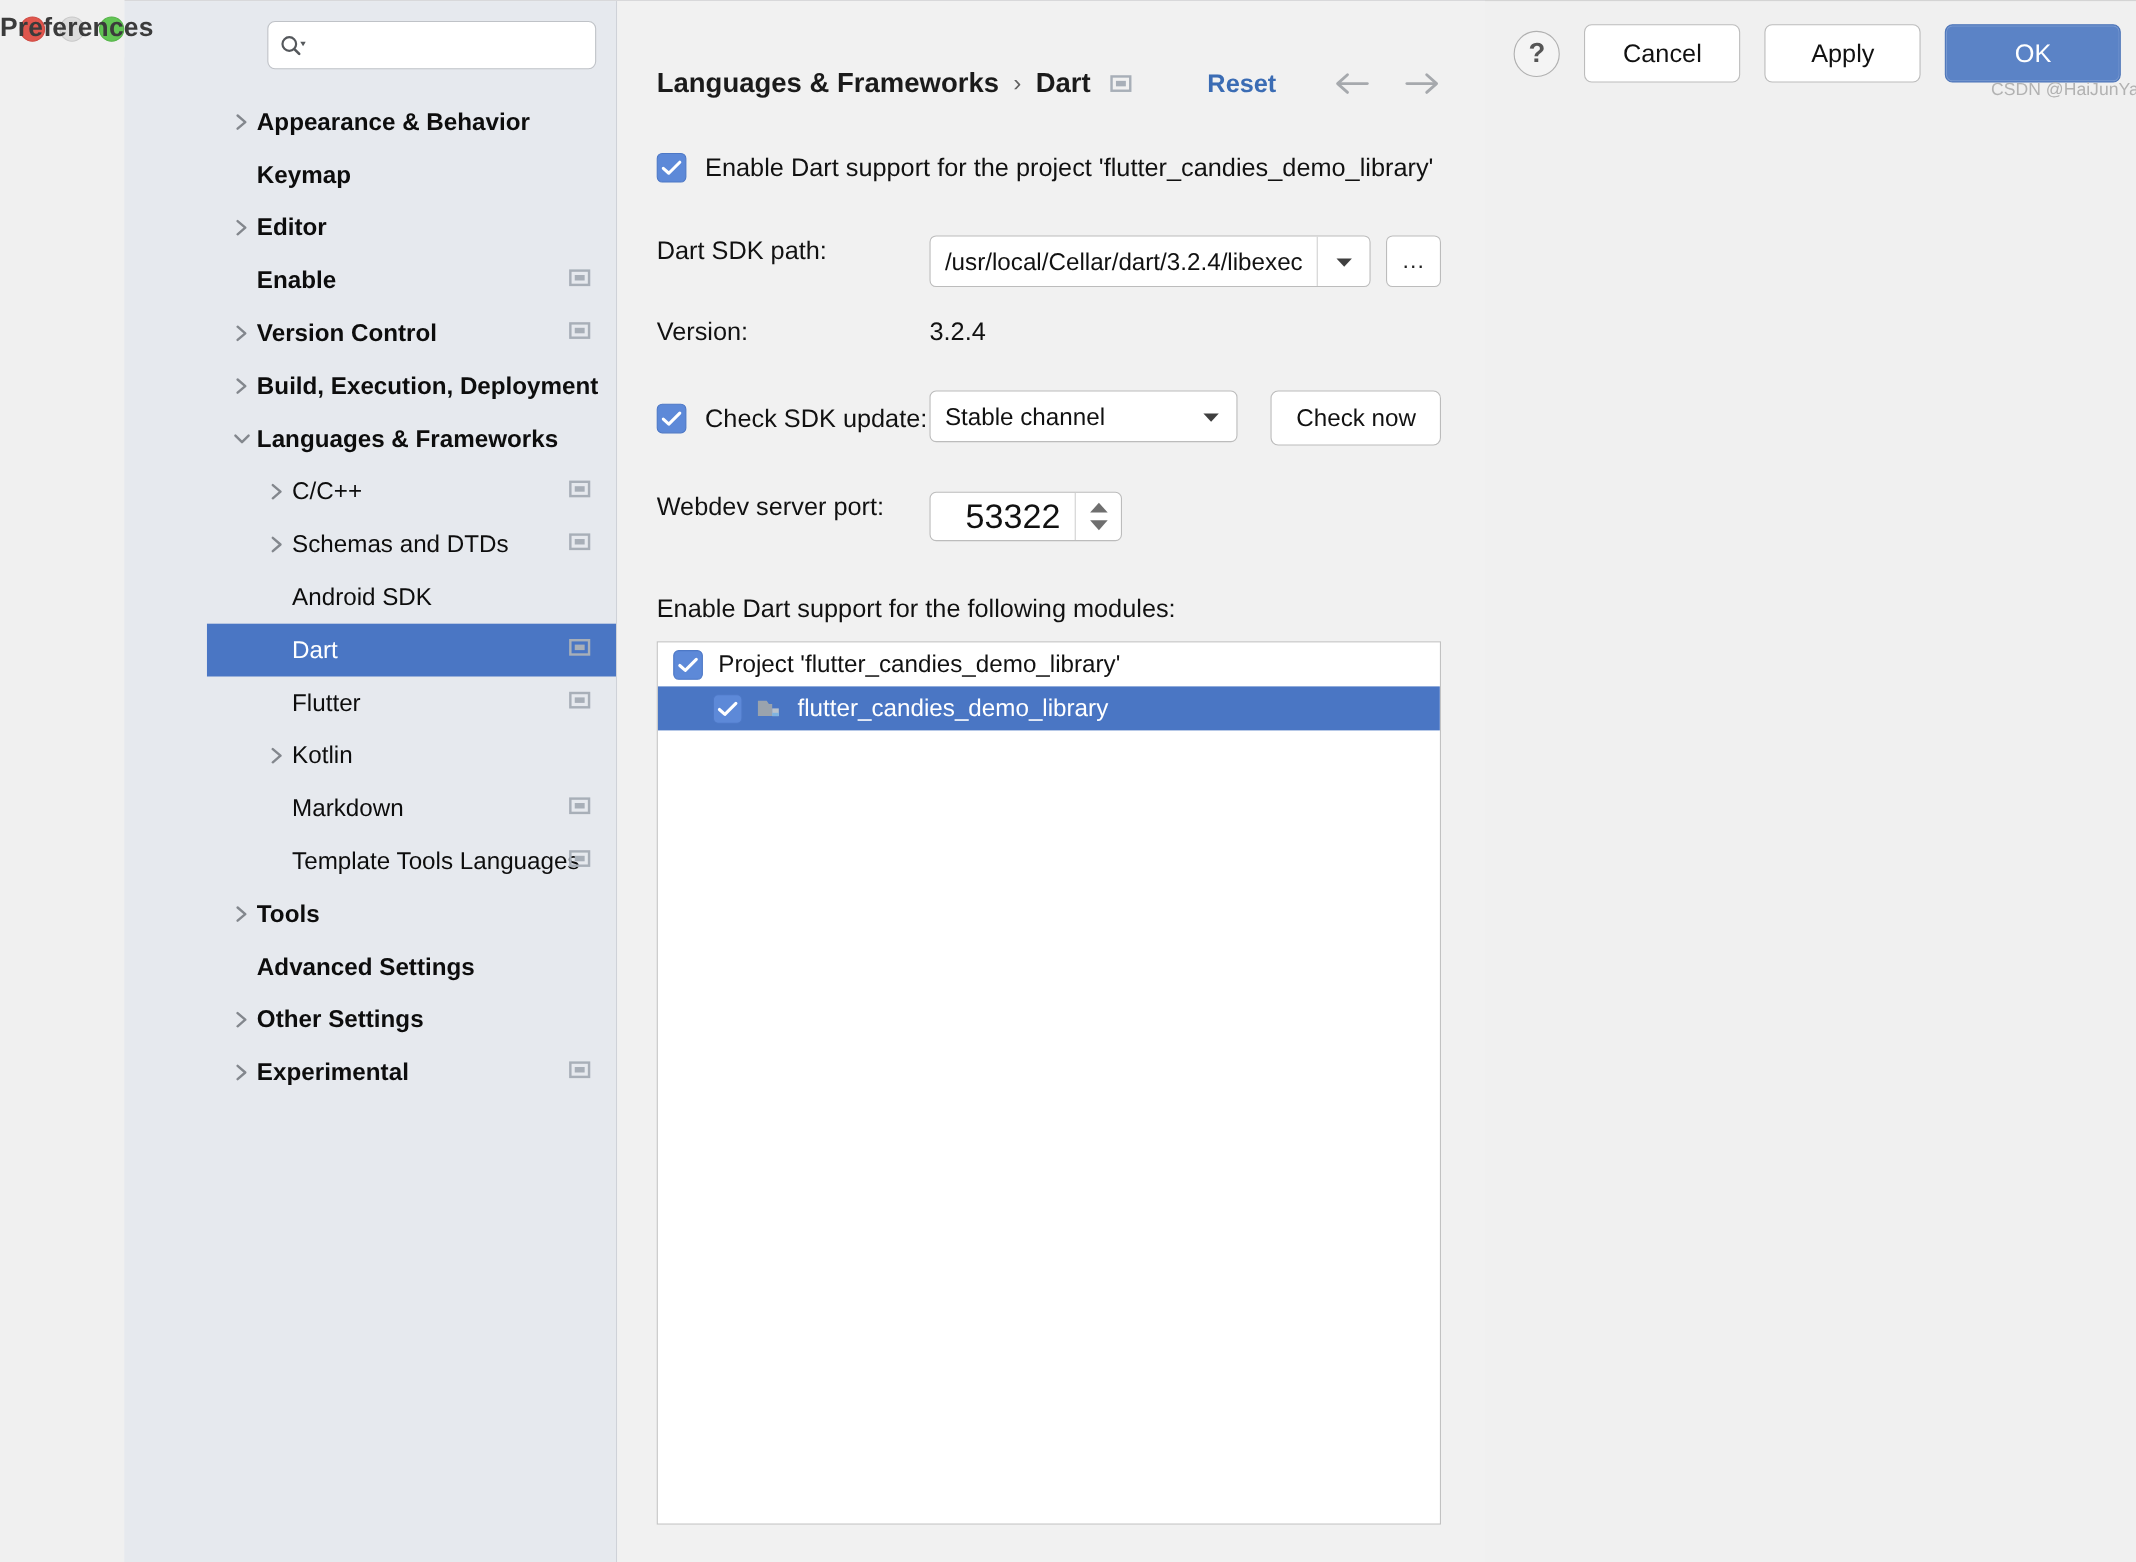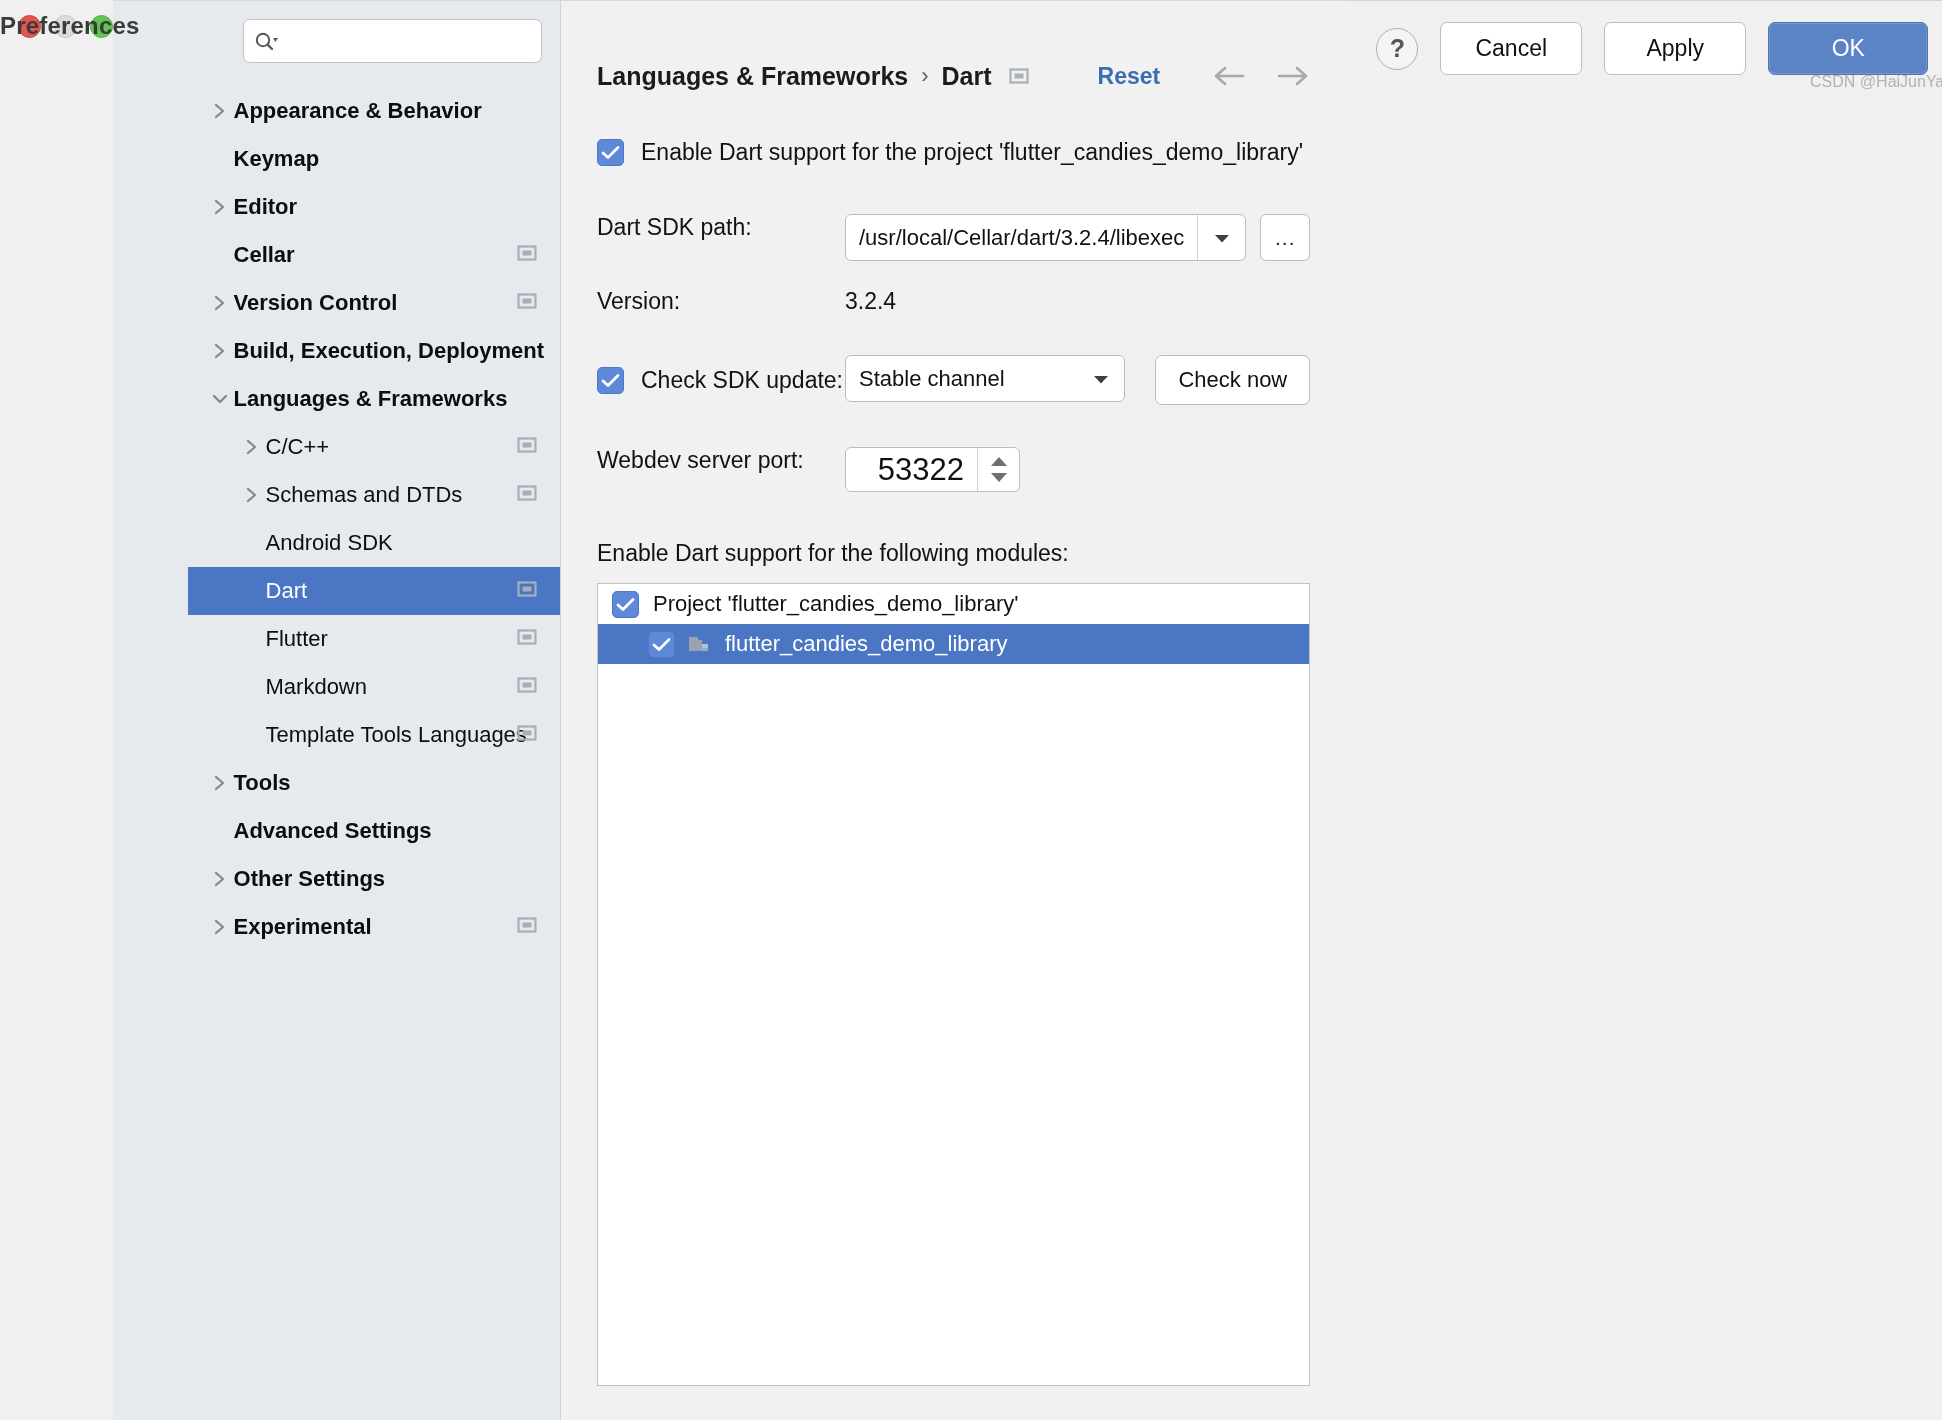--- a/index.html
+++ b/index.html
@@ -230,21 +230,21 @@
           <div class="tree-row lvl0">
             <span class="arrow">
               <svg width="16" height="20" viewBox="0 0 16 20">
                 <polyline points="4,4 11,10 4,16" fill="none" stroke="#83878d" stroke-width="2.2" stroke-linecap="round" stroke-linejoin="round"></polyline>
               </svg>
             </span>
             <span class="tlabel">Editor</span>
           </div>
           <div class="tree-row lvl0">
             <span class="arrow"></span>
-            <span class="tlabel">Cellar</span>
+            <span class="tlabel">Enable</span>
             <span class="badge"><svg width="22" height="22" viewBox="0 0 22 22">
                 <rect x="2.5" y="4.5" width="17" height="13" fill="none" stroke="#a8afb8" stroke-width="2.2"></rect>
                 <rect x="6.5" y="8.5" width="9" height="5" fill="#a8afb8"></rect>
               </svg></span>
           </div>
           <div class="tree-row lvl0">
             <span class="arrow">
               <svg width="16" height="20" viewBox="0 0 16 20">
                 <polyline points="4,4 11,10 4,16" fill="none" stroke="#83878d" stroke-width="2.2" stroke-linecap="round" stroke-linejoin="round"></polyline>
               </svg>
@@ -307,20 +307,28 @@
                 <rect x="6.5" y="8.5" width="9" height="5" fill="#a8afb8"></rect>
               </svg></span>
           </div>
           <div class="tree-row lvl1">
             <span class="arrow"></span>
             <span class="tlabel">Flutter</span>
             <span class="badge"><svg width="22" height="22" viewBox="0 0 22 22">
                 <rect x="2.5" y="4.5" width="17" height="13" fill="none" stroke="#a8afb8" stroke-width="2.2"></rect>
                 <rect x="6.5" y="8.5" width="9" height="5" fill="#a8afb8"></rect>
               </svg></span>
+          </div>
+          <div class="tree-row lvl1">
+            <span class="arrow">
+              <svg width="16" height="20" viewBox="0 0 16 20">
+                <polyline points="4,4 11,10 4,16" fill="none" stroke="#83878d" stroke-width="2.2" stroke-linecap="round" stroke-linejoin="round"></polyline>
+              </svg>
+            </span>
+            <span class="tlabel">Kotlin</span>
           </div>
           <div class="tree-row lvl1">
             <span class="arrow"></span>
             <span class="tlabel">Markdown</span>
             <span class="badge"><svg width="22" height="22" viewBox="0 0 22 22">
                 <rect x="2.5" y="4.5" width="17" height="13" fill="none" stroke="#a8afb8" stroke-width="2.2"></rect>
                 <rect x="6.5" y="8.5" width="9" height="5" fill="#a8afb8"></rect>
               </svg></span>
           </div>
           <div class="tree-row lvl1">

